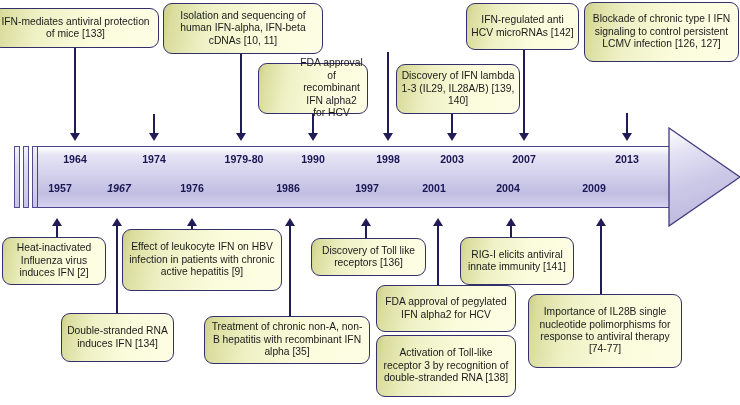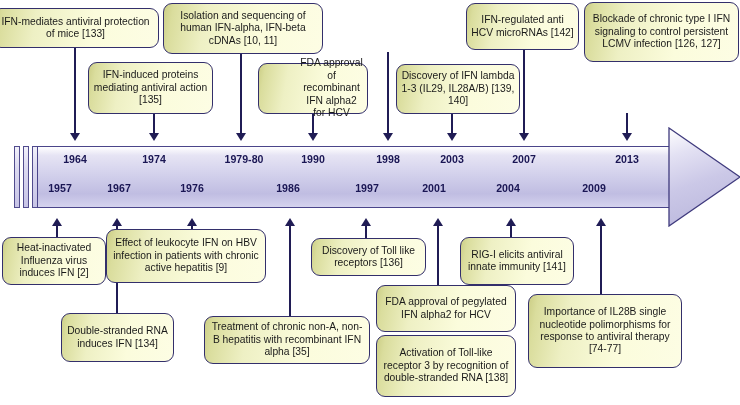--- a/index.html
+++ b/index.html
@@ -85,23 +85,20 @@
 </style>
 </head>
 <body>
 
 <div id="canvas">
 
   <div class="box" style="left:-8px;top:8px;width:167px;height:40px;">
     <span>IFN-mediates antiviral protection of mice [133]</span>
   </div>
 
-  <div class="box" style="left:88px;top:62px;width:125px;height:52px;">
-    <span>IFN-induced proteins mediating antiviral action  [135]</span>
-  </div>
 
   <div class="box" style="left:163px;top:3px;width:160px;height:51px;">
     <span>Isolation and sequencing of human IFN-alpha, IFN-beta cDNAs [10, 11]</span>
   </div>
 
   <div class="box" style="left:258px;top:63px;width:110px;height:51px;padding-left:41px;">
     <span>FDA approval of recombinant IFN alpha2 for HCV</span>
   </div>
 
 
@@ -164,21 +161,21 @@
     <div class="year top" style="left:75px;">1964</div>
     <div class="year top" style="left:154px;">1974</div>
     <div class="year top" style="left:244px;">1979-80</div>
     <div class="year top" style="left:313px;">1990</div>
     <div class="year top" style="left:388px;">1998</div>
     <div class="year top" style="left:452px;">2003</div>
     <div class="year top" style="left:524px;">2007</div>
     <div class="year top" style="left:627px;">2013</div>
 
     <div class="year bot" style="left:60px;">1957</div>
-    <div class="year bot" style="left:119px;">1967</div>
+    <div class="year bot" style="left:119px;font-style:italic;">1967</div>
     <div class="year bot" style="left:192px;">1976</div>
     <div class="year bot" style="left:288px;">1986</div>
     <div class="year bot" style="left:367px;">1997</div>
     <div class="year bot" style="left:434px;">2001</div>
     <div class="year bot" style="left:508px;">2004</div>
     <div class="year bot" style="left:594px;">2009</div>
   </div>
 
   <div class="conn" style="left:55.5px;top:226px;height:13px;"></div>
   <div class="arrowhead up" style="left:51.5px;top:218px;"></div>
@@ -205,21 +202,21 @@
   <div class="arrowhead up" style="left:595.5px;top:218px;"></div>
 
   <div class="box" style="left:2px;top:237px;width:104px;height:48px;">
     <span>Heat-inactivated Influenza virus induces IFN [2]</span>
   </div>
 
   <div class="box" style="left:61px;top:313px;width:113px;height:49px;">
     <span>Double-stranded RNA induces IFN [134]</span>
   </div>
 
-  <div class="box" style="left:106px;top:229px;width:160px;height:54px;">
+  <div class="box" style="left:122px;top:229px;width:160px;height:62px;">
     <span>Effect of leukocyte IFN on HBV infection in patients with chronic active hepatitis [9]</span>
   </div>
 
   <div class="box" style="left:204px;top:316px;width:166px;height:48px;">
     <span>Treatment of chronic non-A, non-B hepatitis with recombinant  IFN alpha [35]</span>
   </div>
 
   <div class="box" style="left:311px;top:238px;width:115px;height:38px;">
     <span>Discovery of Toll like receptors [136]</span>
   </div>

